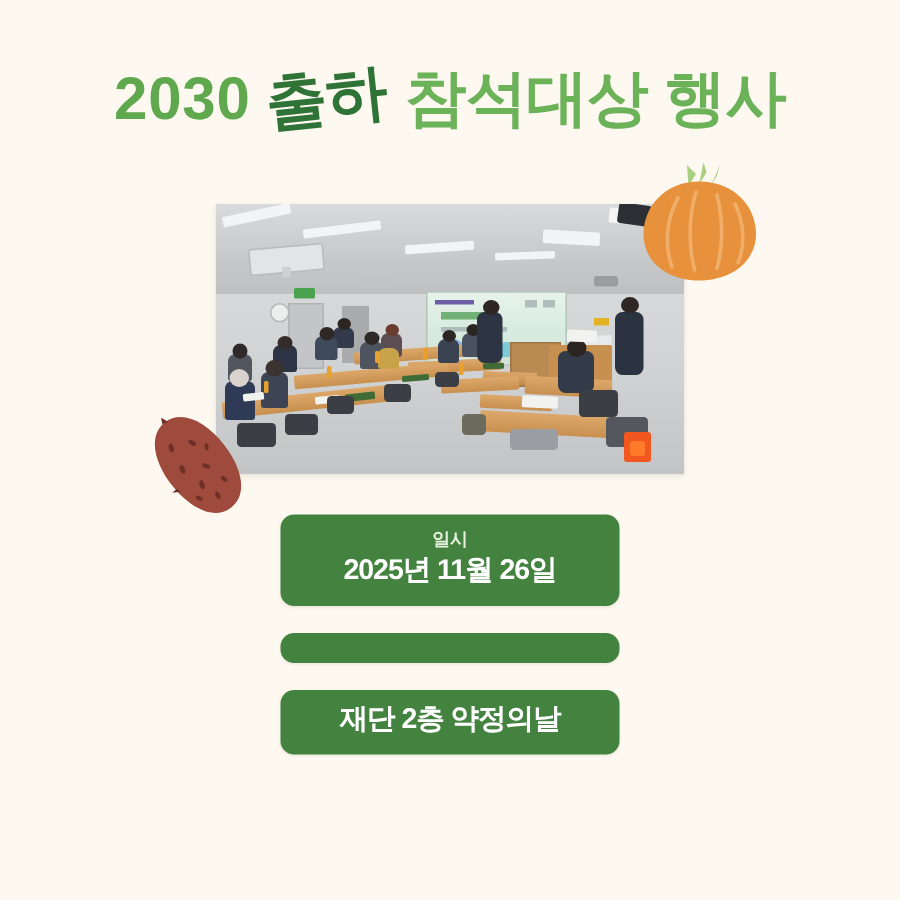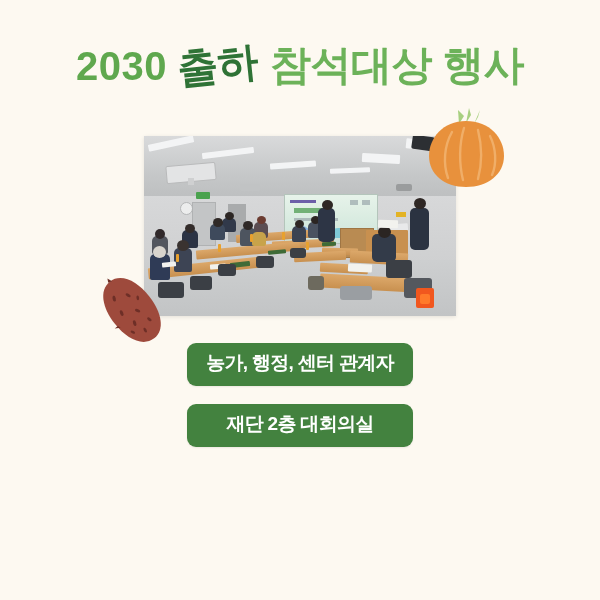--- a/index.html
+++ b/index.html
@@ -436,24 +436,27 @@
       <ellipse cx="38" cy="64" rx="1.4" ry="2.6" fill="#6E2F27" transform="rotate(10 38 64)"></ellipse>
       <ellipse cx="27" cy="58" rx="1.3" ry="2.4" fill="#6E2F27" transform="rotate(-25 27 58)"></ellipse>
       <ellipse cx="52" cy="34" rx="1.3" ry="2.4" fill="#6E2F27" transform="rotate(30 52 34)"></ellipse>
       <path d="M38 4 L40 0 L42 5 Z" fill="#6E2F27"></path>
       <path d="M19 44 L15 44 L20 47 Z" fill="#6E2F27"></path>
     </g>
   </svg>
 
   <div id="info-stack">
 
-
     <div class="info-box">
-      <div class="info-value">농가, 행정, 센터 관계자</div>
+      <div class="info-label">일시</div>
+      <div class="info-value">2025년 11월 26일</div>
     </div>
 
     <div class="info-box">
-      <div class="info-value">재단 2층 대회의실</div>
     </div>
 
+    <div class="info-box">
+      <div class="info-value">재단 2층 약정의날</div>
+    </div>
+
   </div>
 
 </div>
 
 </body></html>

